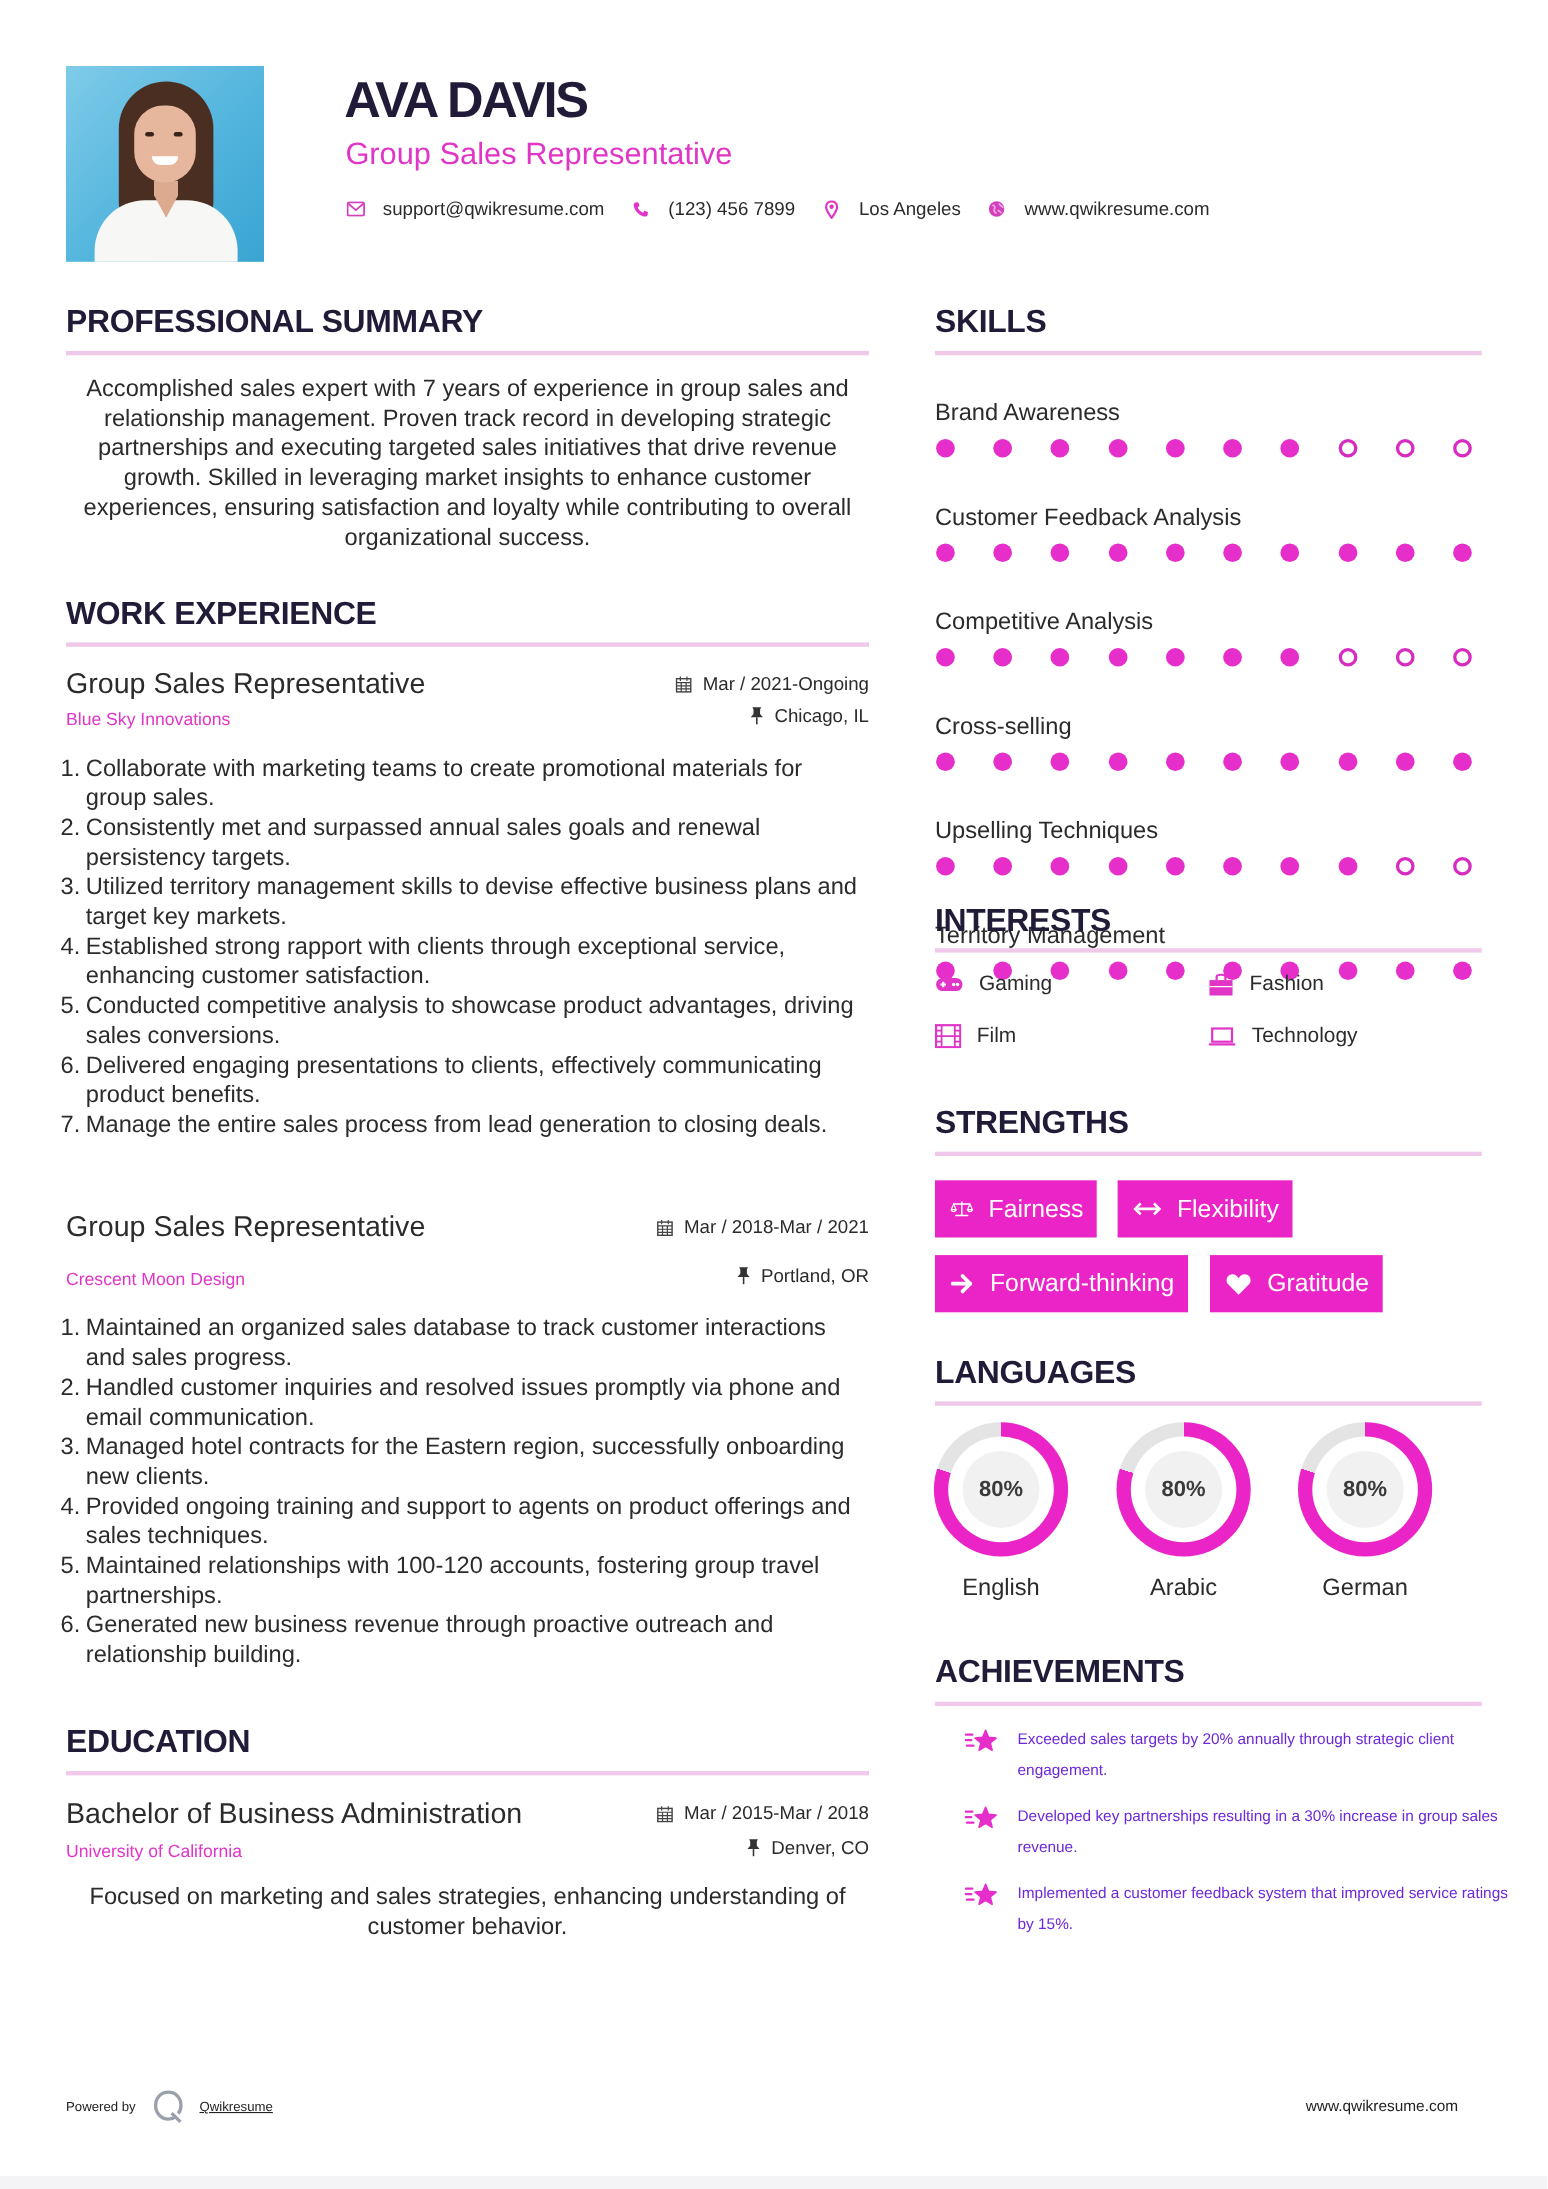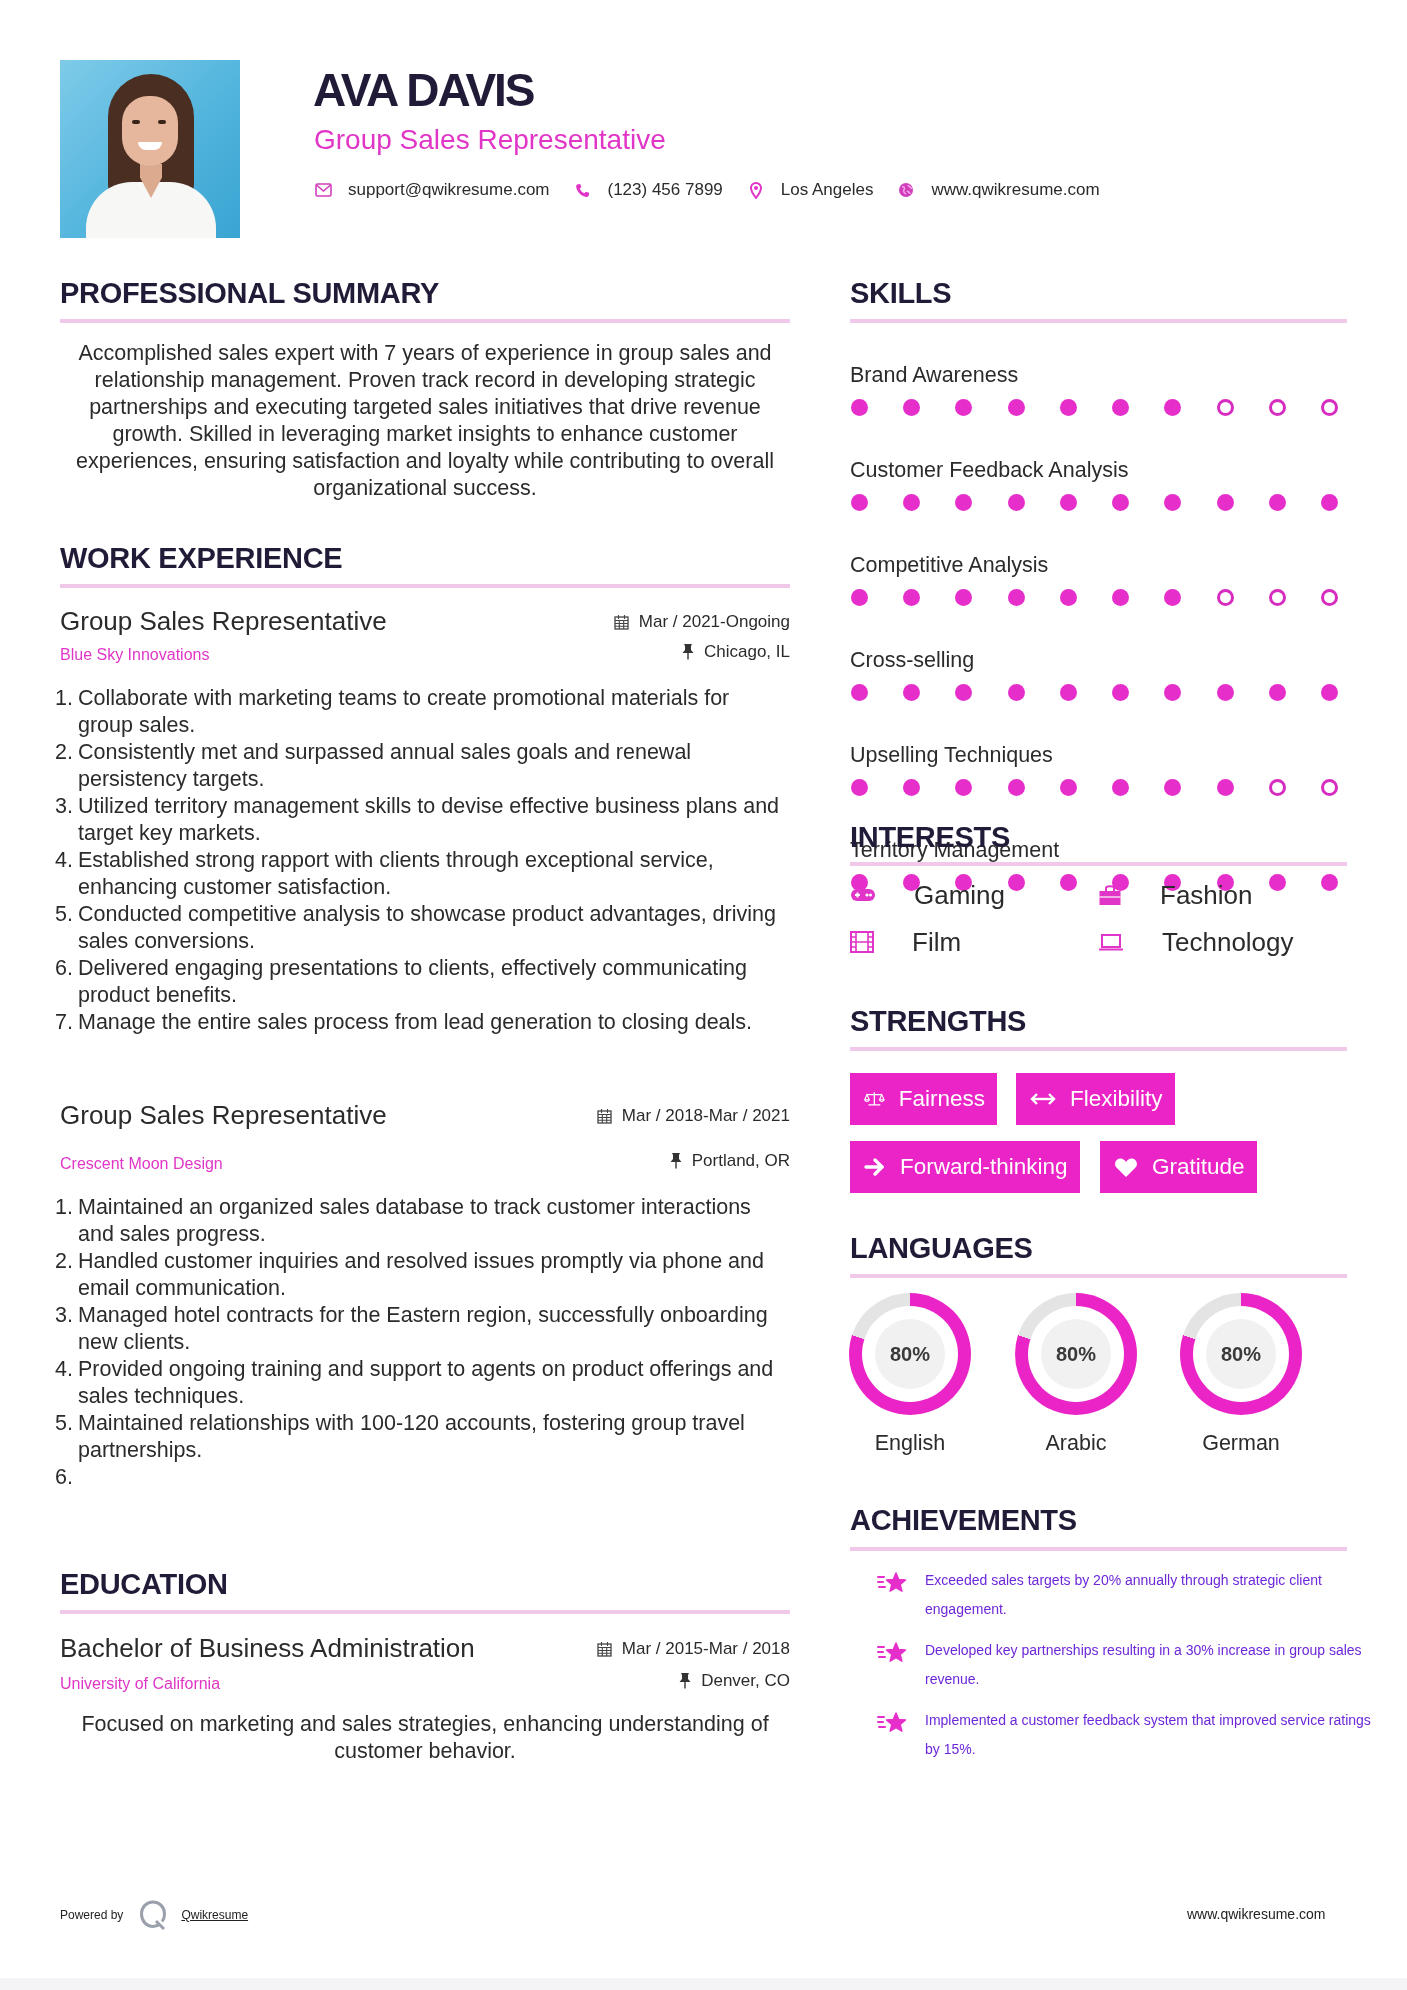--- a/index.html
+++ b/index.html
@@ -42,21 +42,21 @@
   ol.bullets li { position: relative; padding-left: 18px; }
   ol.bullets li .num { position: absolute; left: -5px; top: 0; }
 
   
   .skill-name { font-size: 21.5px; line-height: 28px; color: #2b2b2b; margin-top: 20px; }
   .dots { display: flex; justify-content: space-between; width: 487px; margin-left: 1px; }
   .dot { width: 17px; height: 17px; border-radius: 50%; background: #e62ecb; }
   .dot.empty { background: #fff; border: 3px solid #d72cc0; }
 
   
-  .interest { display: flex; align-items: center; font-size: 26px; color: #2b2b2b; line-height: 28px; gap: 24px; }
+  .interest { display: flex; align-items: center; font-size: 19px; color: #2b2b2b; line-height: 28px; }
   .interest svg { margin-right: 14px; }
 
   
   .badge { position: absolute; height: 52px; background: #ea24c6; color: #ffffff; display: flex; align-items: center; padding: 0 12px 0 14px; font-size: 22.5px; }
   .badge svg { margin-right: 14px; }
 
   
   .lang { position: absolute; width: 122px; text-align: center; }
   .lang .ring { position: relative; width: 122px; height: 122px; border-radius: 50%; }
   .lang .inner { position: absolute; left: 13px; top: 13px; width: 96px; height: 96px; border-radius: 50%; background: #ffffff; display: flex; align-items: center; justify-content: center; }
@@ -187,21 +187,21 @@
         </svg>
       <span>Portland, OR</span>
     </span>
   </div>
   <ol class="bullets" style="margin-top:15px">
     <li><span class="num">1.</span><span>Maintained an organized sales database to track customer interactions and sales progress.</span></li>
     <li><span class="num">2.</span><span>Handled customer inquiries and resolved issues promptly via phone and email communication.</span></li>
     <li><span class="num">3.</span><span>Managed hotel contracts for the Eastern region, successfully onboarding new clients.</span></li>
     <li><span class="num">4.</span><span>Provided ongoing training and support to agents on product offerings and sales techniques.</span></li>
     <li><span class="num">5.</span><span>Maintained relationships with 100-120 accounts, fostering group travel partnerships.</span></li>
-    <li><span class="num">6.</span></li>
+    <li><span class="num">6.</span><span>Generated new business revenue through proactive outreach and relationship building.</span></li>
   </ol>
 </div>
 
 <div class="abs left sec-title" style="top:1567px">EDUCATION</div>
 <div class="abs left sec-rule" style="top:1610px"></div>
 <div class="abs left" style="top:1632px">
   <div class="job-head">
     <span class="job-role">Bachelor of Business Administration</span>
     <span class="job-meta">
       <svg width="15" height="16" viewBox="0 0 15 16">

